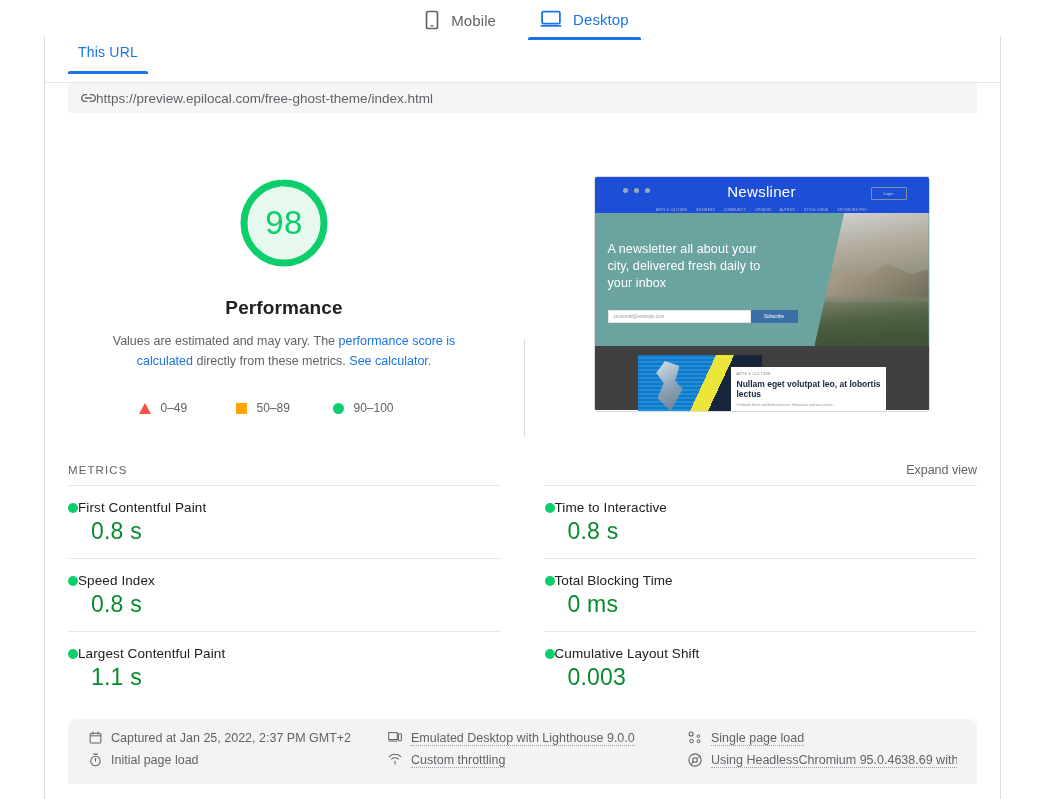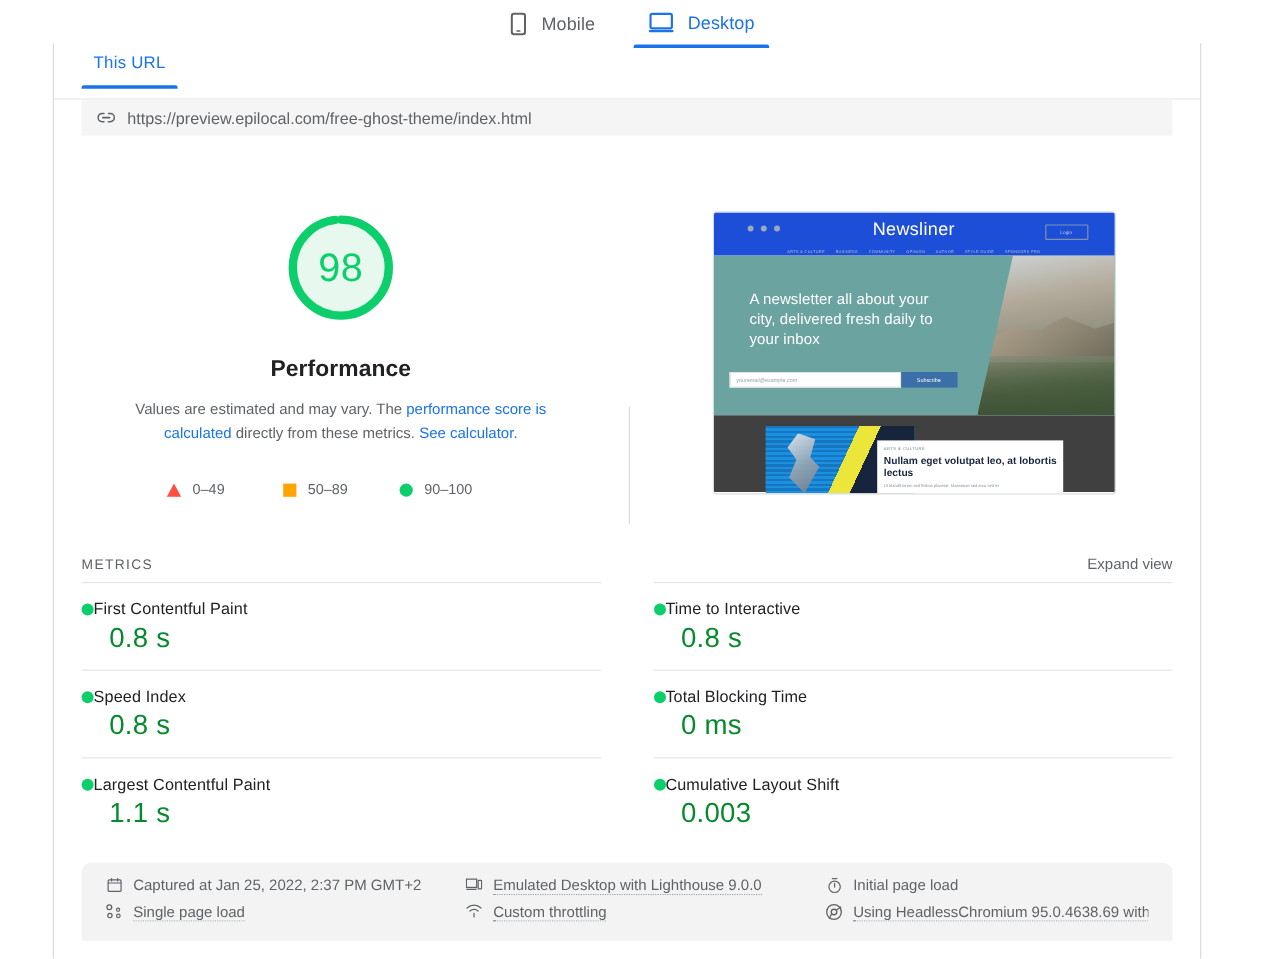--- a/index.html
+++ b/index.html
@@ -98,21 +98,20 @@
     border-radius: 2px 2px 0 0;
   }
 
   
   .url-bar {
     margin: 0 23px;
     background: #f5f5f5;
     height: 30px;
     display: flex;
     align-items: center;
-    gap: 10px;
     padding: 0 13px;
     box-sizing: border-box;
     font-size: 13.5px;
     color: #5f6368;
   }
   .url-bar .u-text { white-space: nowrap; overflow: hidden; text-overflow: ellipsis; }
 
   
   .hero {
     display: flex;
@@ -255,21 +254,21 @@
     clip-path: polygon(0 70%, 22% 30%, 40% 42%, 62% 8%, 85% 36%, 100% 22%, 100% 100%, 0 100%);
     opacity:.85;
   }
   .t-photo::after {
     content:"";
     position:absolute; left:0; bottom:0;
     width: 114px; height: 44px;
     background: linear-gradient(180deg, rgba(70,90,55,.2), #3f5436);
   }
   .t-headline {
-    position: absolute; left: 30px; top: 28px;
+    position: absolute; left: 13px; top: 28px;
     width: 172px;
     color: #ffffff;
     font-size: 12.5px;
     line-height: 17px;
     letter-spacing: .1px;
   }
   .t-form {
     position: absolute; left: 13px; top: 97px;
     display: flex; align-items: center;
   }
@@ -613,43 +612,43 @@
       <span class="m-ico">
         <svg width="14" height="12" viewBox="0 0 15 12" fill="none">
           <rect x="0.7" y="1.3" width="9.2" height="7.4" stroke="#5f6368" stroke-width="1.1"></rect>
           <path d="M0.7 10.4h9.2" stroke="#5f6368" stroke-width="1.1"></path>
           <rect x="11.2" y="2.4" width="3.1" height="7.6" rx="0.6" stroke="#5f6368" stroke-width="1.1"></rect>
         </svg>
       </span>
       <span class="m-txt">Emulated Desktop with Lighthouse 9.0.0</span>
     </div>
 
-    <div class="meta-item">
-      <span class="m-ico">
-        <svg width="13" height="14" viewBox="0 0 14 15" fill="none">
-          <circle cx="7" cy="8.6" r="5.1" stroke="#5f6368" stroke-width="1.1"></circle>
-          <path d="M7 5.6v3.2" stroke="#5f6368" stroke-width="1.1" stroke-linecap="round"></path>
-          <path d="M5 1.2h4" stroke="#5f6368" stroke-width="1.2" stroke-linecap="round"></path>
-        </svg>
-      </span>
-      <span class="m-txt">Initial page load</span>
-    </div>
-
     <div class="meta-item tip">
       <span class="m-ico">
         <svg width="14" height="13" viewBox="0 0 14 13" fill="none">
           <circle cx="3.1" cy="3" r="2" stroke="#5f6368" stroke-width="1.1"></circle>
           <circle cx="10.4" cy="5.1" r="1.3" stroke="#5f6368" stroke-width="1"></circle>
           <circle cx="3.6" cy="10" r="1.8" stroke="#5f6368" stroke-width="1"></circle>
           <circle cx="10.6" cy="10.2" r="1.5" stroke="#5f6368" stroke-width="1"></circle>
         </svg>
       </span>
       <span class="m-txt">Single page load</span>
     </div>
 
+    <div class="meta-item">
+      <span class="m-ico">
+        <svg width="13" height="14" viewBox="0 0 14 15" fill="none">
+          <circle cx="7" cy="8.6" r="5.1" stroke="#5f6368" stroke-width="1.1"></circle>
+          <path d="M7 5.6v3.2" stroke="#5f6368" stroke-width="1.1" stroke-linecap="round"></path>
+          <path d="M5 1.2h4" stroke="#5f6368" stroke-width="1.2" stroke-linecap="round"></path>
+        </svg>
+      </span>
+      <span class="m-txt">Initial page load</span>
+    </div>
+
     <div class="meta-item tip">
       <span class="m-ico">
         <svg width="15" height="12" viewBox="0 0 15 12" fill="none">
           <path d="M1.3 3.5A9 9 0 0 1 13.7 3.5" stroke="#5f6368" stroke-width="1.1" stroke-linecap="round"></path>
           <path d="M3.9 6.2a5.3 5.3 0 0 1 7.2 0" stroke="#5f6368" stroke-width="1.1" stroke-linecap="round"></path>
           <path d="M7.5 8.4v3" stroke="#5f6368" stroke-width="1.1" stroke-linecap="round"></path>
         </svg>
       </span>
       <span class="m-txt">Custom throttling</span>
     </div>

